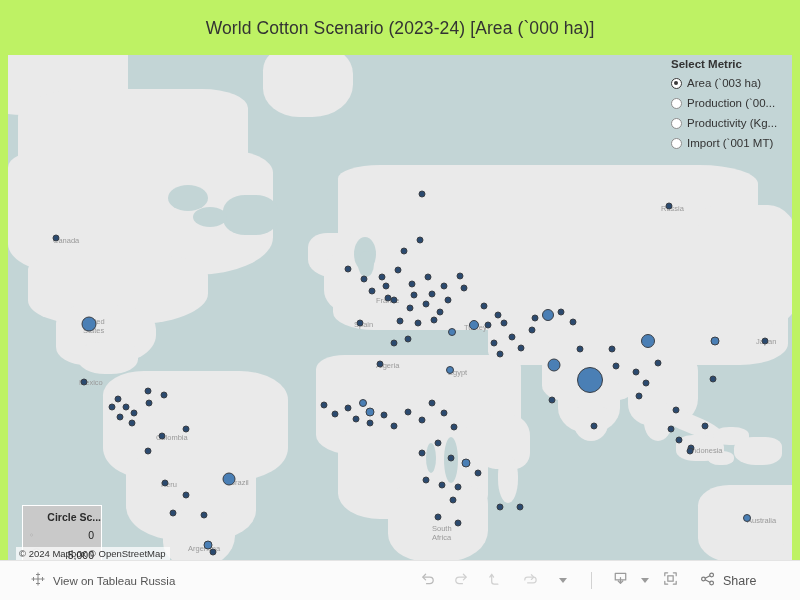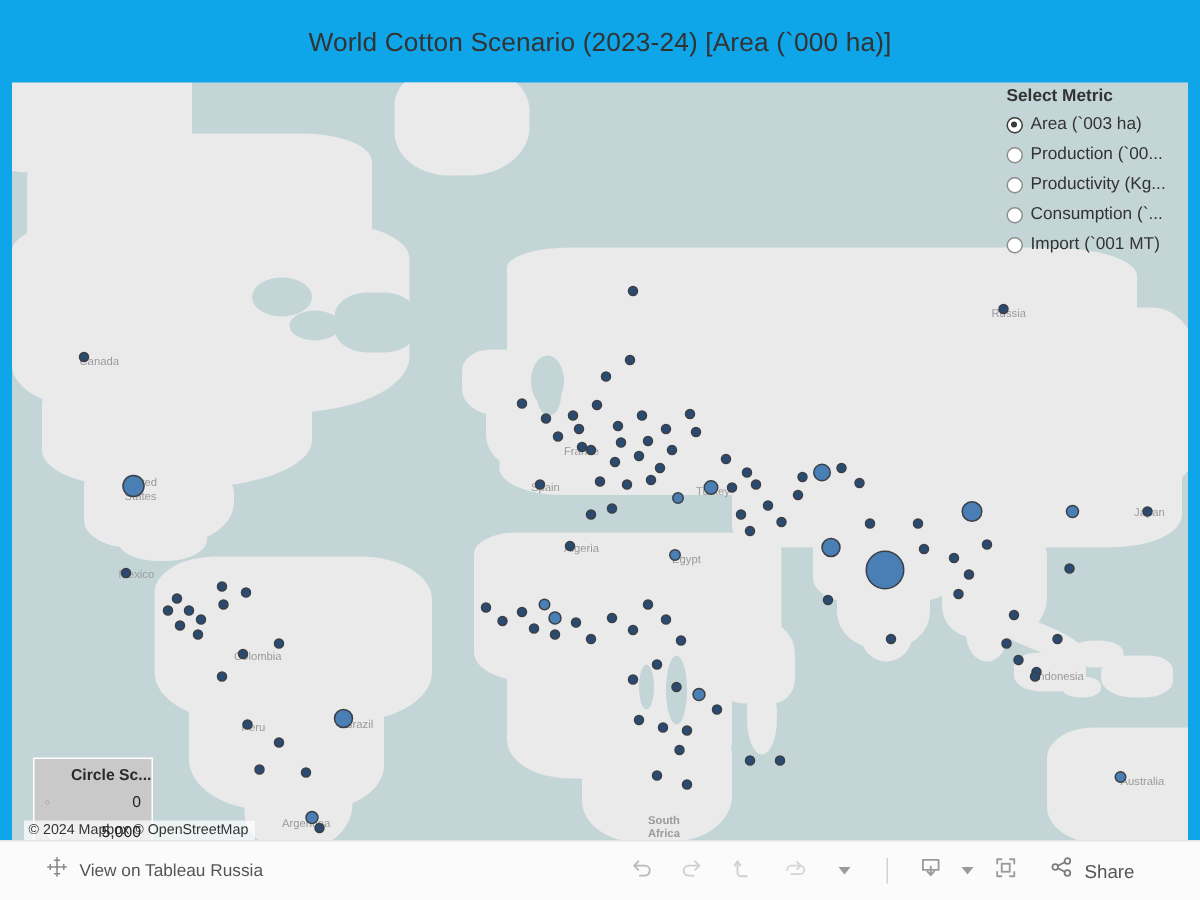--- a/index.html
+++ b/index.html
@@ -2,21 +2,21 @@
 <html><head>
 <meta charset="utf-8">
 <style>
   * { box-sizing: border-box; margin: 0; padding: 0; }
   html, body {
     width: 800px; height: 600px;
     background: #ffffff;
     font-family: "Liberation Sans", sans-serif;
     overflow: hidden;
   }
-  #app { position: relative; width: 800px; height: 600px; background: #0ea5e9; }
+  #app { position: relative; width: 800px; height: 600px; background: #bef264; }
 
   
   .title {
     position: absolute; left: 0; top: 18px; width: 800px;
     text-align: center;
     font-size: 17.5px; color: #333333; font-weight: normal;
     letter-spacing: 0.1px;
   }
 
   
@@ -229,21 +229,21 @@
         <div class="mlabel" style="left: 71px; top: 324px;">Mexico</div>
         <div class="mlabel" style="left: 148px; top: 379px;">Colombia</div>
         <div class="mlabel" style="left: 153px; top: 426px;">Peru</div>
         <div class="mlabel" style="left: 222px; top: 424px;">Brazil</div>
         <div class="mlabel" style="left: 180px; top: 490px;">Argentina</div>
         <div class="mlabel" style="left: 368px; top: 242px;">France</div>
         <div class="mlabel" style="left: 346px; top: 266px;">Spain</div>
         <div class="mlabel" style="left: 368px; top: 307px;">Algeria</div>
         <div class="mlabel" style="left: 456px; top: 269px;">Turkey</div>
         <div class="mlabel" style="left: 440px; top: 314px;">Egypt</div>
-        <div class="mlabel" style="left: 424px; top: 488px; font-weight: bold;">South
+        <div class="mlabel" style="left: 424px; top: 470px;">South
 Africa</div>
         <div class="mlabel" style="left: 653px; top: 150px;">Russia</div>
         <div class="mlabel" style="left: 748px; top: 283px;">Japan</div>
         <div class="mlabel" style="left: 682px; top: 392px;">Indonesia</div>
         <div class="mlabel" style="left: 739px; top: 462px;">Australia</div>
       </div>
 
     <div>
         <div class="mark" style="left: 582px; top: 325px; width: 26px; height: 26px; background: rgb(74, 127, 181);"></div>
         <div class="mark" style="left: 81px; top: 269px; width: 15px; height: 15px; background: rgb(74, 127, 181);"></div>
@@ -391,24 +391,20 @@
         <div class="radio-row">
           <span class="radio"></span>
           <span class="radio-label">Production (`00...</span>
         </div>
         <div class="radio-row">
           <span class="radio"></span>
           <span class="radio-label">Productivity (Kg...</span>
         </div>
         <div class="radio-row">
           <span class="radio"></span>
-          <span class="radio-label">Consumption (`...</span>
-        </div>
-        <div class="radio-row">
-          <span class="radio"></span>
           <span class="radio-label">Import (`001 MT)</span>
         </div>
       </div>
   </div>
 
   <div class="toolbar">
 
     <div class="tb-left">
       <span>
         <svg width="16" height="16" viewBox="0 0 16 16">

